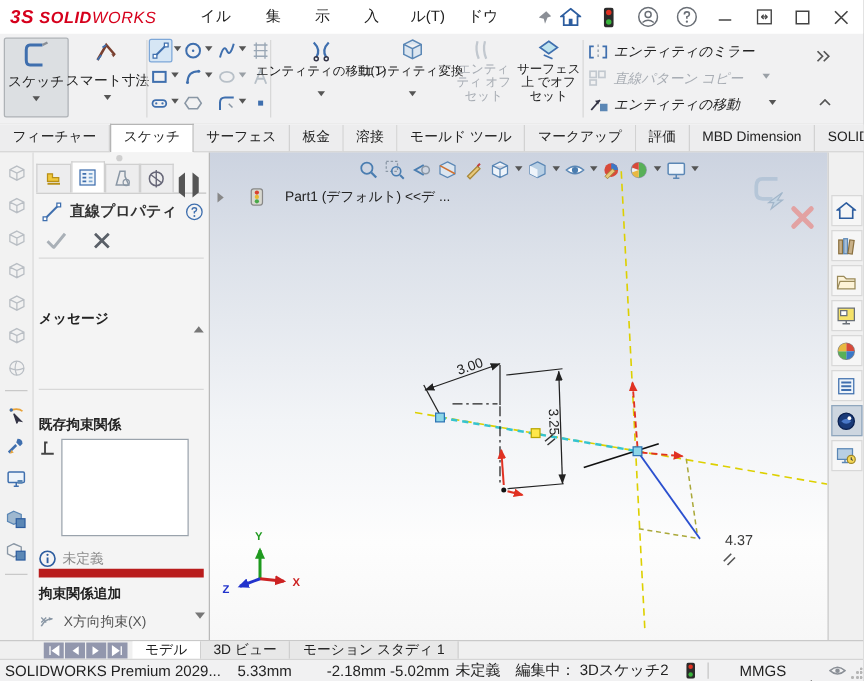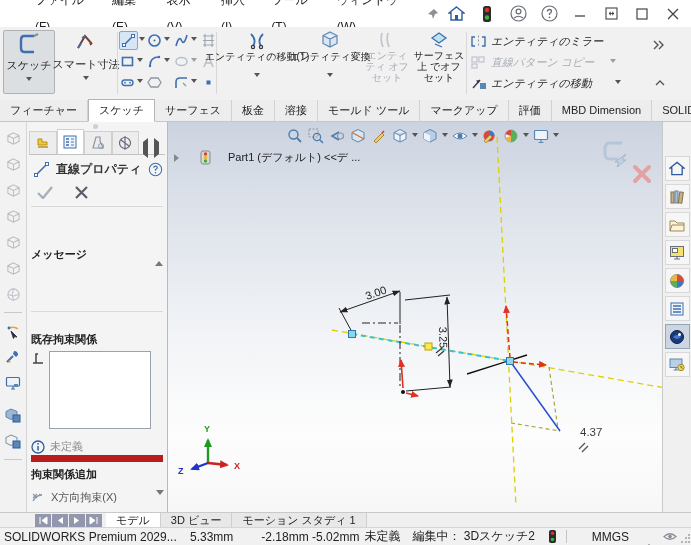--- a/index.html
+++ b/index.html
@@ -93,20 +93,23 @@
                    radial-gradient(circle at 9px 8px,#b5b5b5 1px,transparent 1.4px),
                    radial-gradient(circle at 9px 4px,#b5b5b5 1px,transparent 1.4px),
                    radial-gradient(circle at 9px 1px,#b5b5b5 1px,transparent 1.4px);}
 </style>
 </head>
 <body>
 
 <div class="app">
 
   <div class="titlebar">
+    <div class="logo">
+      <span class="mark">3S</span><span>SOLID</span><span class="w2">WORKS</span>
+    </div>
     <div class="menus">
       <span class="menu-item">ファイル(F)</span>
       <span class="menu-item">編集(E)</span>
       <span class="menu-item">表示(V)</span>
       <span class="menu-item">挿入(I)</span>
       <span class="menu-item">ツール(T)</span>
       <span class="menu-item">ウィンドウ(W)</span>
     </div>
     <span class="tb-btn" style="margin-left:2px;">
       <svg width="14" height="14" viewBox="0 0 14 14">

